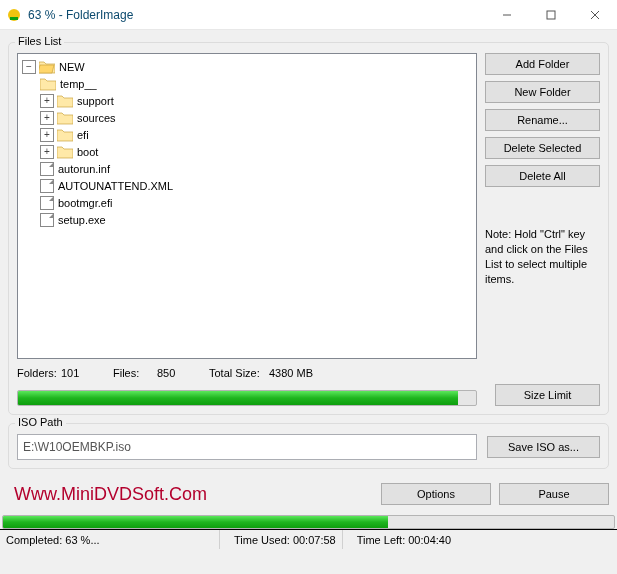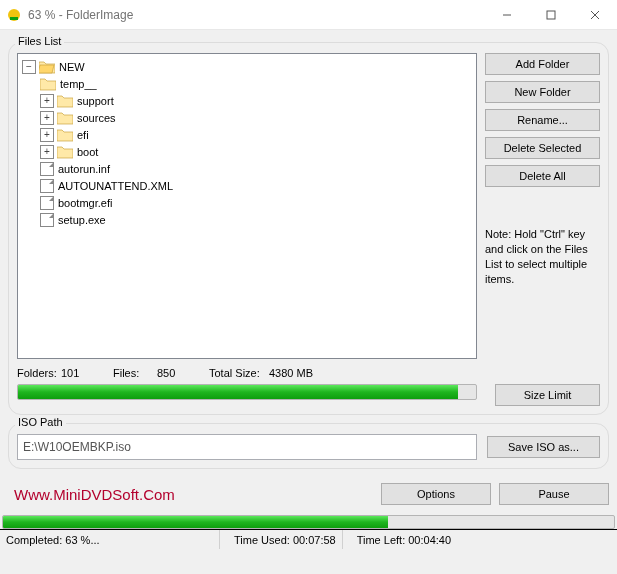--- a/index.html
+++ b/index.html
@@ -2,28 +2,28 @@
 <html><head>
 <meta charset="utf-8">
 <style>
   * { box-sizing: border-box; font-family: "Segoe UI", Tahoma, sans-serif; font-size: 11px; }
   html, body { margin: 0; padding: 0; }
   body { width: 617px; height: 574px; background: #f0f0f0; position: relative; overflow: hidden; }
 
   
   .titlebar { height: 30px; background: #fff; display: flex; align-items: center; padding-left: 6px; border-bottom: 1px solid #e8e8e8; }
   .titlebar .app-icon { width: 16px; height: 16px; margin-right: 6px; }
-  .titlebar .title { flex: 1; font-size: 12px; color: #737373; }
+  .titlebar .title { flex: 1; font-size: 12px; color: #0c4a6e; }
   .win-controls { display: flex; height: 100%; }
   .win-btn { width: 44px; display: flex; align-items: center; justify-content: center; color: #555; }
 
   .content { padding: 4px 8px 0 8px; }
 
   
-  .group { border: 1px solid #dcdcdc; border-radius: 13px; position: relative; margin-top: 8px; padding: 10px 8px 8px 8px; background: #f0f0f0; }
+  .group { border: 1px solid #dcdcdc; border-radius: 5px; position: relative; margin-top: 8px; padding: 10px 8px 8px 8px; background: #f0f0f0; }
   .group-label { position: absolute; top: -8px; left: 6px; padding: 0 3px; background: #f0f0f0; font-size: 11px; color: #000; }
 
   .files-row { display: flex; gap: 8px; }
   .tree-wrap { width: 460px; }
   .tree { background: #fff; border: 1px solid #828790; width: 100%; height: 306px; overflow: auto; padding: 4px 2px; }
   .tree ul { list-style: none; margin: 0; padding: 0 0 0 18px; }
   .tree > ul { padding-left: 2px; }
   .tree li { position: relative; padding-left: 0; }
   .node { display: flex; align-items: center; height: 17px; font-size: 11px; color: #000; white-space: nowrap; }
   .tw { width: 14px; height: 14px; border: 1px solid #888; display: flex; align-items: center; justify-content: center; font-size: 10px; line-height: 1; margin-right: 3px; color: #444; background: #fff; cursor: pointer; }
@@ -34,30 +34,30 @@
   .file-ico::after { content: ""; position: absolute; right: 0; top: 0; width: 4px; height: 4px; background: linear-gradient(135deg, #fff 49%, #888 51%); }
 
   .side-col { flex: 1; display: flex; flex-direction: column; gap: 6px; width: 116px; }
   .btn { height: 22px; background: #e1e1e1; border: 1px solid #adadad; color: #000; font-size: 11px; display: flex; align-items: center; justify-content: center; cursor: pointer; }
   .note { font-size: 11px; color: #000; margin-top: 34px; line-height: 1.35; }
 
   .counts-row { display: flex; align-items: center; margin-top: 8px; font-size: 11px; }
   .counts-row .lab { min-width: 44px; }
   .counts-row .val { min-width: 52px; }
 
-  .prog-row { display: flex; align-items: flex-start; gap: 18px; margin-top: 5px; }
+  .prog-row { display: flex; align-items: flex-end; gap: 18px; margin-top: 5px; }
   .progress { flex: 0 0 460px; height: 16px; border: 1px solid #b4b4b4; background: #e6e6e6; position: relative; border-radius: 2px; overflow: hidden; }
   .progress .fill { position: absolute; left: 0; top: 0; bottom: 0; background: linear-gradient(to bottom, #5be85b 0%, #1fb51f 50%, #0d9e0d 100%); }
   .btn-sl { width: 118px; }
 
   .iso-row { display: flex; align-items: center; gap: 10px; }
   .text-input { flex: 0 0 460px; height: 22px; border: 1px solid #abadb3; background: #fff; padding: 12px 5px; color: #555; font-size: 12px; }
 
   .link-row { display: flex; align-items: center; padding: 14px 8px 8px 14px; gap: 8px; }
-  .link { color: #b3002d; font-size: 15px; text-decoration: none; }
+  .link { color: #b3002d; font-size: 18px; text-decoration: none; }
   .spacer { flex: 1; }
 
   .global-prog { margin: 2px 2px 0 2px; height: 14px; border: 1px solid #b4b4b4; background: #e6e6e6; position: relative; border-radius: 2px; overflow: hidden; }
   .global-prog .fill { position: absolute; left: 0; top: 0; bottom: 0; background: linear-gradient(to bottom, #5be85b 0%, #1fb51f 50%, #0d9e0d 100%); }
 
   .statusbar { display: flex; border-top: 1px solid #000000; height: 20px; align-items: flex-start; background: #f0f0f0; font-size: 11px; color: #000; gap: 8px; }
   .statusbar .cell { padding: 0 6px; border-right: 1px solid #d0d0d0; height: 100%; display: flex; align-items: center; }
   .statusbar .cell:first-child { width: 220px; }
   .statusbar .cell:last-child { border-right: none; }
 </style>

